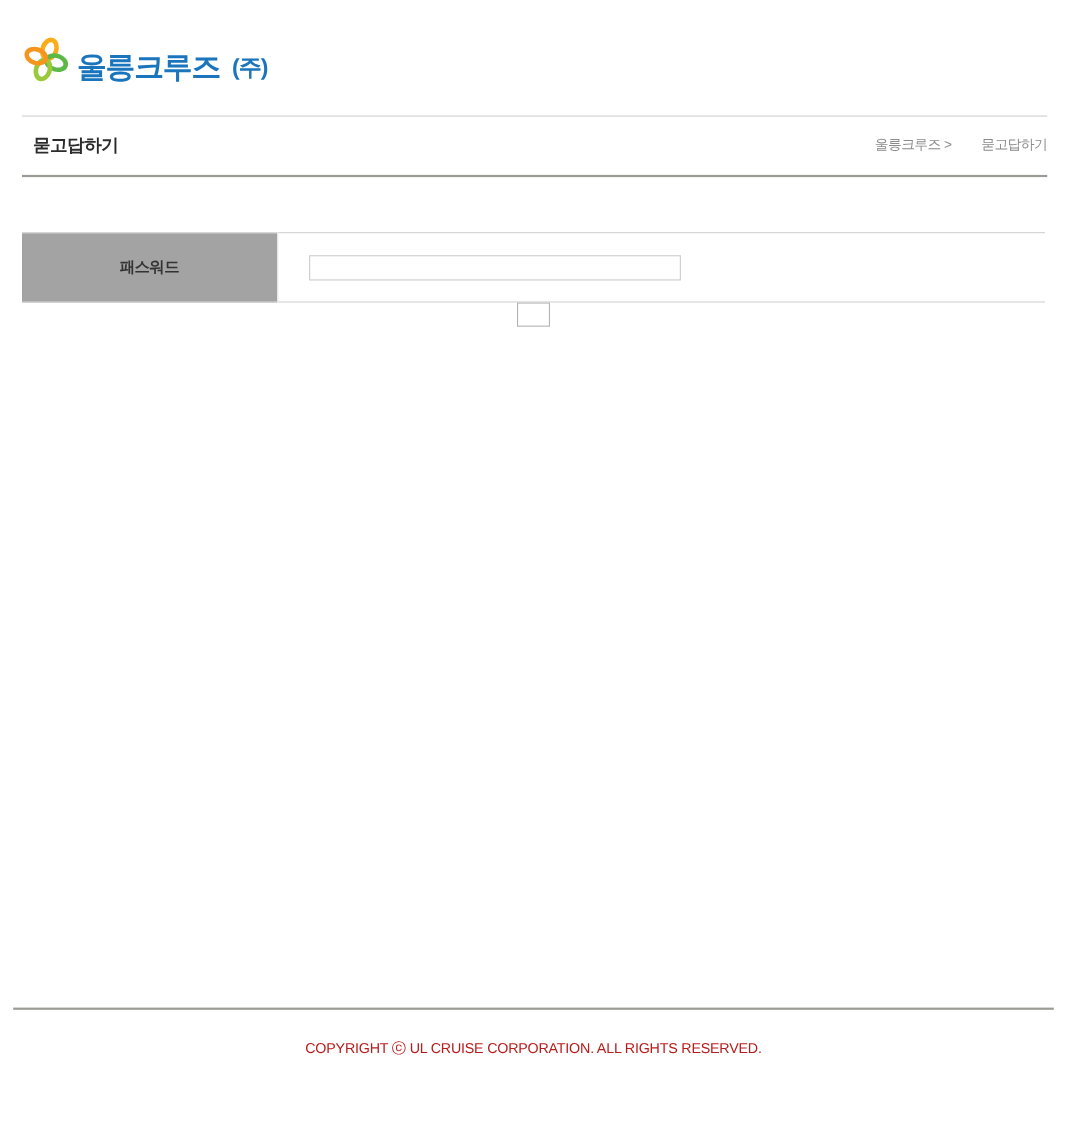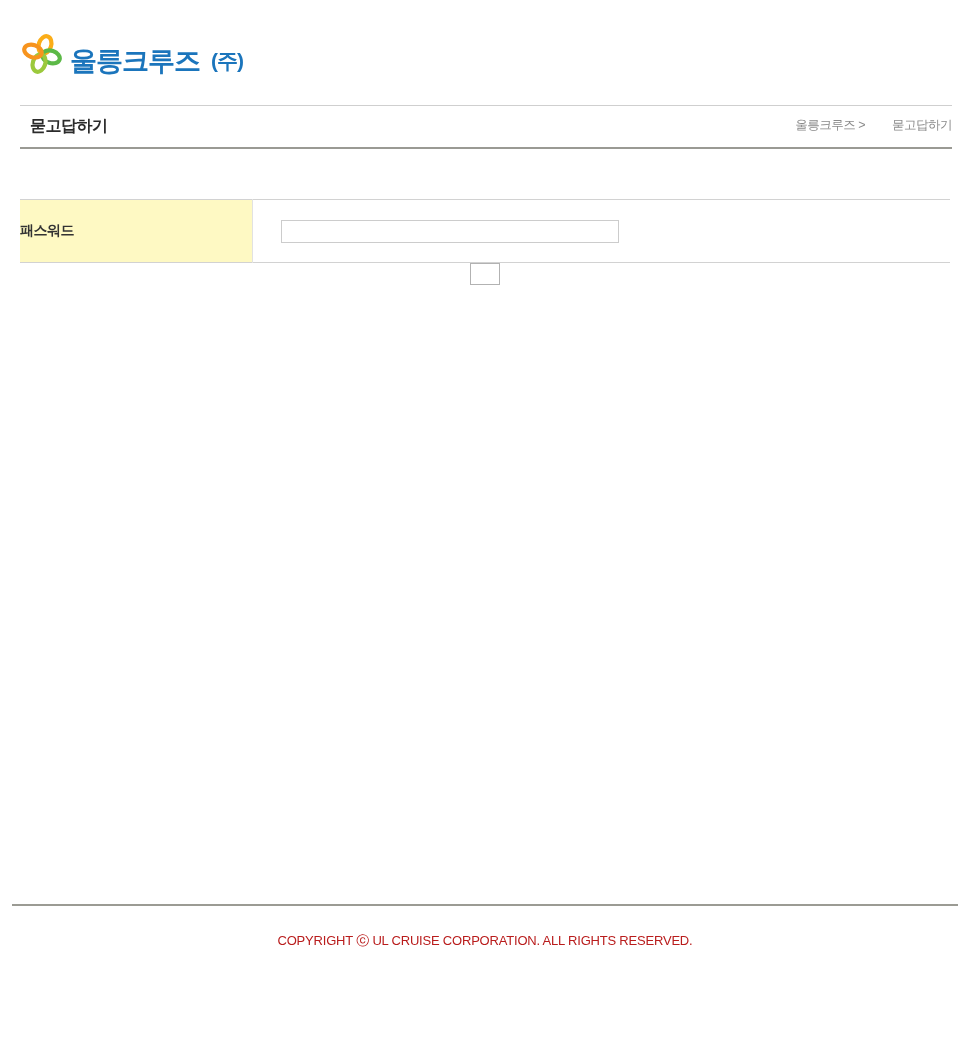--- a/index.html
+++ b/index.html
@@ -39,21 +39,21 @@
     font-weight: 600;
     letter-spacing: -1px;
     margin-left: 3px;
   }
 
   
   .title-bar {
     margin: 0 18px 0 20px;
     border-top: 1px solid #cfcfcf;
     border-bottom: 2px solid #9a9a94;
-    height: 44px;
+    height: 56px;
     display: flex;
     align-items: center;
     justify-content: space-between;
     padding-left: 10px;
   }
   .page-title {
     font-size: 16px;
     font-weight: 700;
     color: #2b2b2b;
     letter-spacing: -0.5px;
@@ -71,26 +71,26 @@
   .content { margin: 50px 20px 0 20px; }
   table.pw-table {
     width: 100%;
     border-collapse: collapse;
     border-top: 1px solid #d2d2d2;
     border-bottom: 1px solid #d2d2d2;
   }
   table.pw-table th {
     width: 232px;
     height: 63px;
-    background: #fef9c3;
+    background: #a3a3a3;
     border-right: 1px solid #e2e2e2;
     font-size: 14px;
     font-weight: 700;
     color: #333333;
-    text-align: left;
+    text-align: center;
     letter-spacing: -0.5px;
   }
   table.pw-table td {
     padding-left: 28px;
     background: #ffffff;
   }
   .pw-input {
     width: 338px;
     height: 23px;
     border: 1px solid #cccccc;

